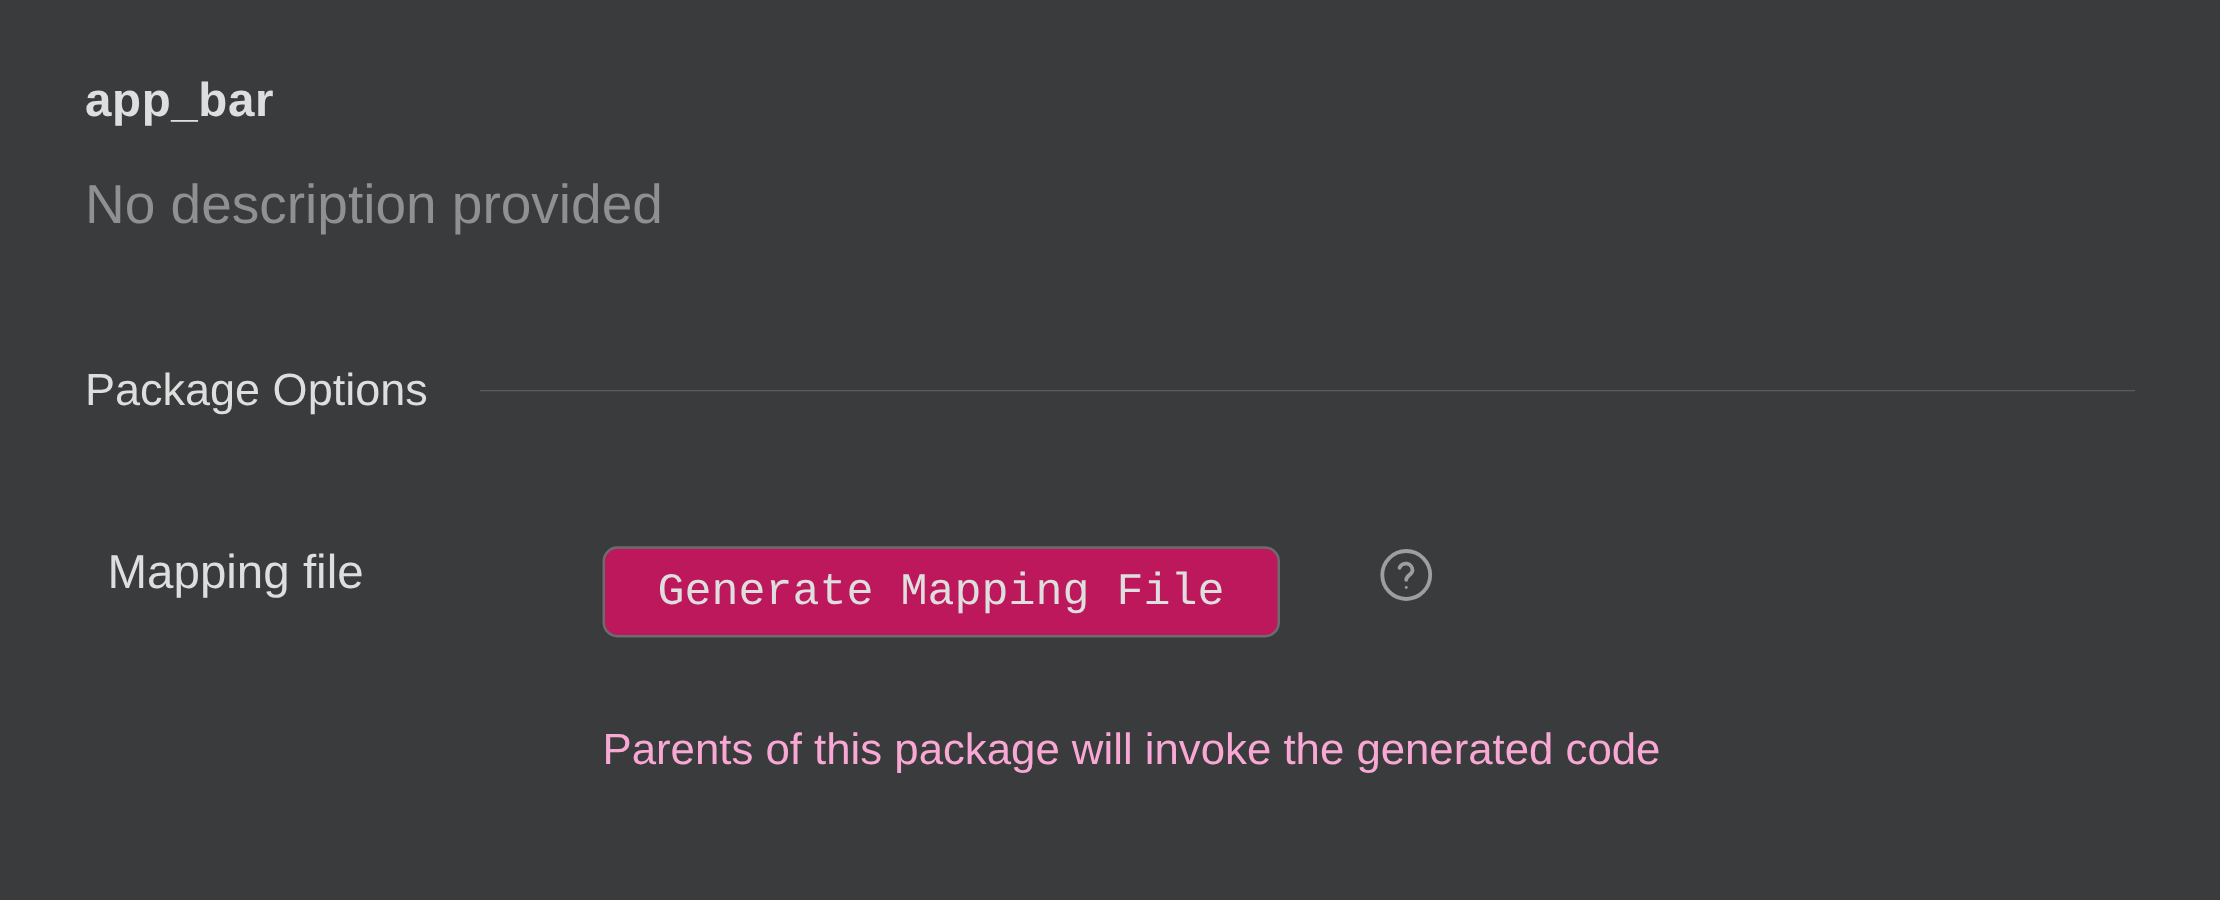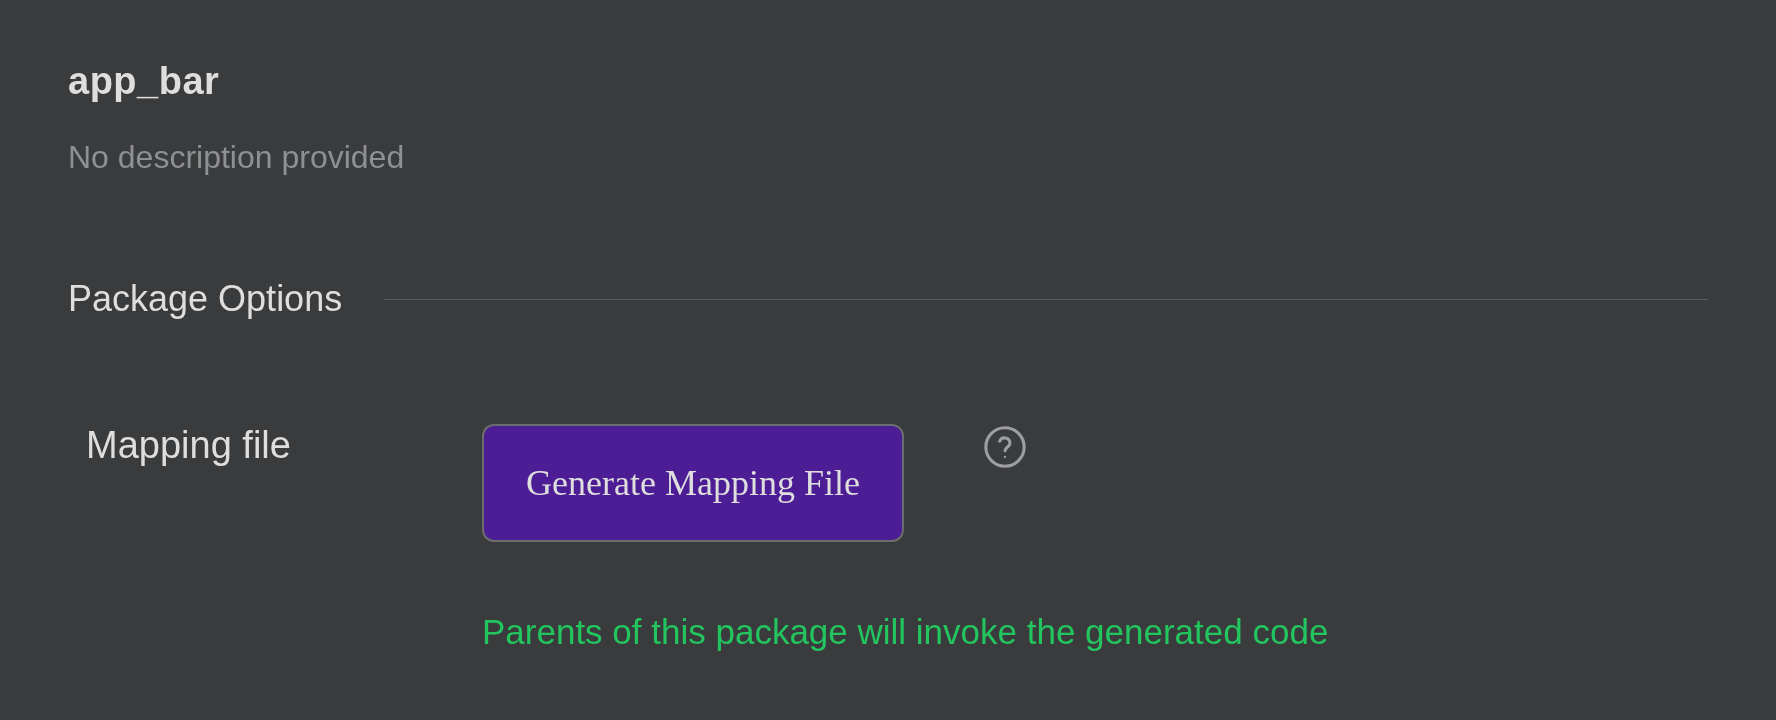--- a/index.html
+++ b/index.html
@@ -18,21 +18,21 @@
     }
 
     .package-title {
       font-size: 38px;
       font-weight: 700;
       color: #dedede;
       letter-spacing: 0.5px;
     }
 
     .package-description {
-      font-size: 32px;
+      font-size: 44px;
       font-weight: 400;
       color: #8f9091;
       margin-top: 36px;
     }
 
     .section-header {
       display: flex;
       align-items: center;
       margin-top: 102px;
       gap: 42px;
@@ -59,29 +59,29 @@
     }
 
     .option-label {
       font-size: 38px;
       font-weight: 400;
       color: #dedede;
       width: 396px;
     }
 
     .generate-button {
-      background-color: #4c1d95;
+      background-color: #be185d;
       border: 2px solid #6b6c6d;
       border-radius: 12px;
       color: #dedede;
       font-size: 36px;
       font-weight: 400;
-      padding: 36px 42px;
+      padding: 14px 42px;
       cursor: pointer;
-      font-family: Liberation Serif, serif;
+      font-family: Liberation Mono, monospace;
     }
 
     .help-icon {
       margin-left: 78px;
       width: 46px;
       height: 46px;
       display: flex;
       align-items: center;
       justify-content: center;
       cursor: pointer;
@@ -93,21 +93,21 @@
     }
 
     .hint-row {
       margin-top: 70px;
       padding-left: 414px;
     }
 
     .hint-text {
       font-size: 35px;
       font-weight: 400;
-      color: #22c55e;
+      color: #f9a8d4;
     }
   </style>
 </head>
 <body>
 
 <div class="package-title">app_bar</div>
 <div class="package-description">No description provided</div>
 
 <div class="section-header">
   <div class="section-title">Package Options</div>

